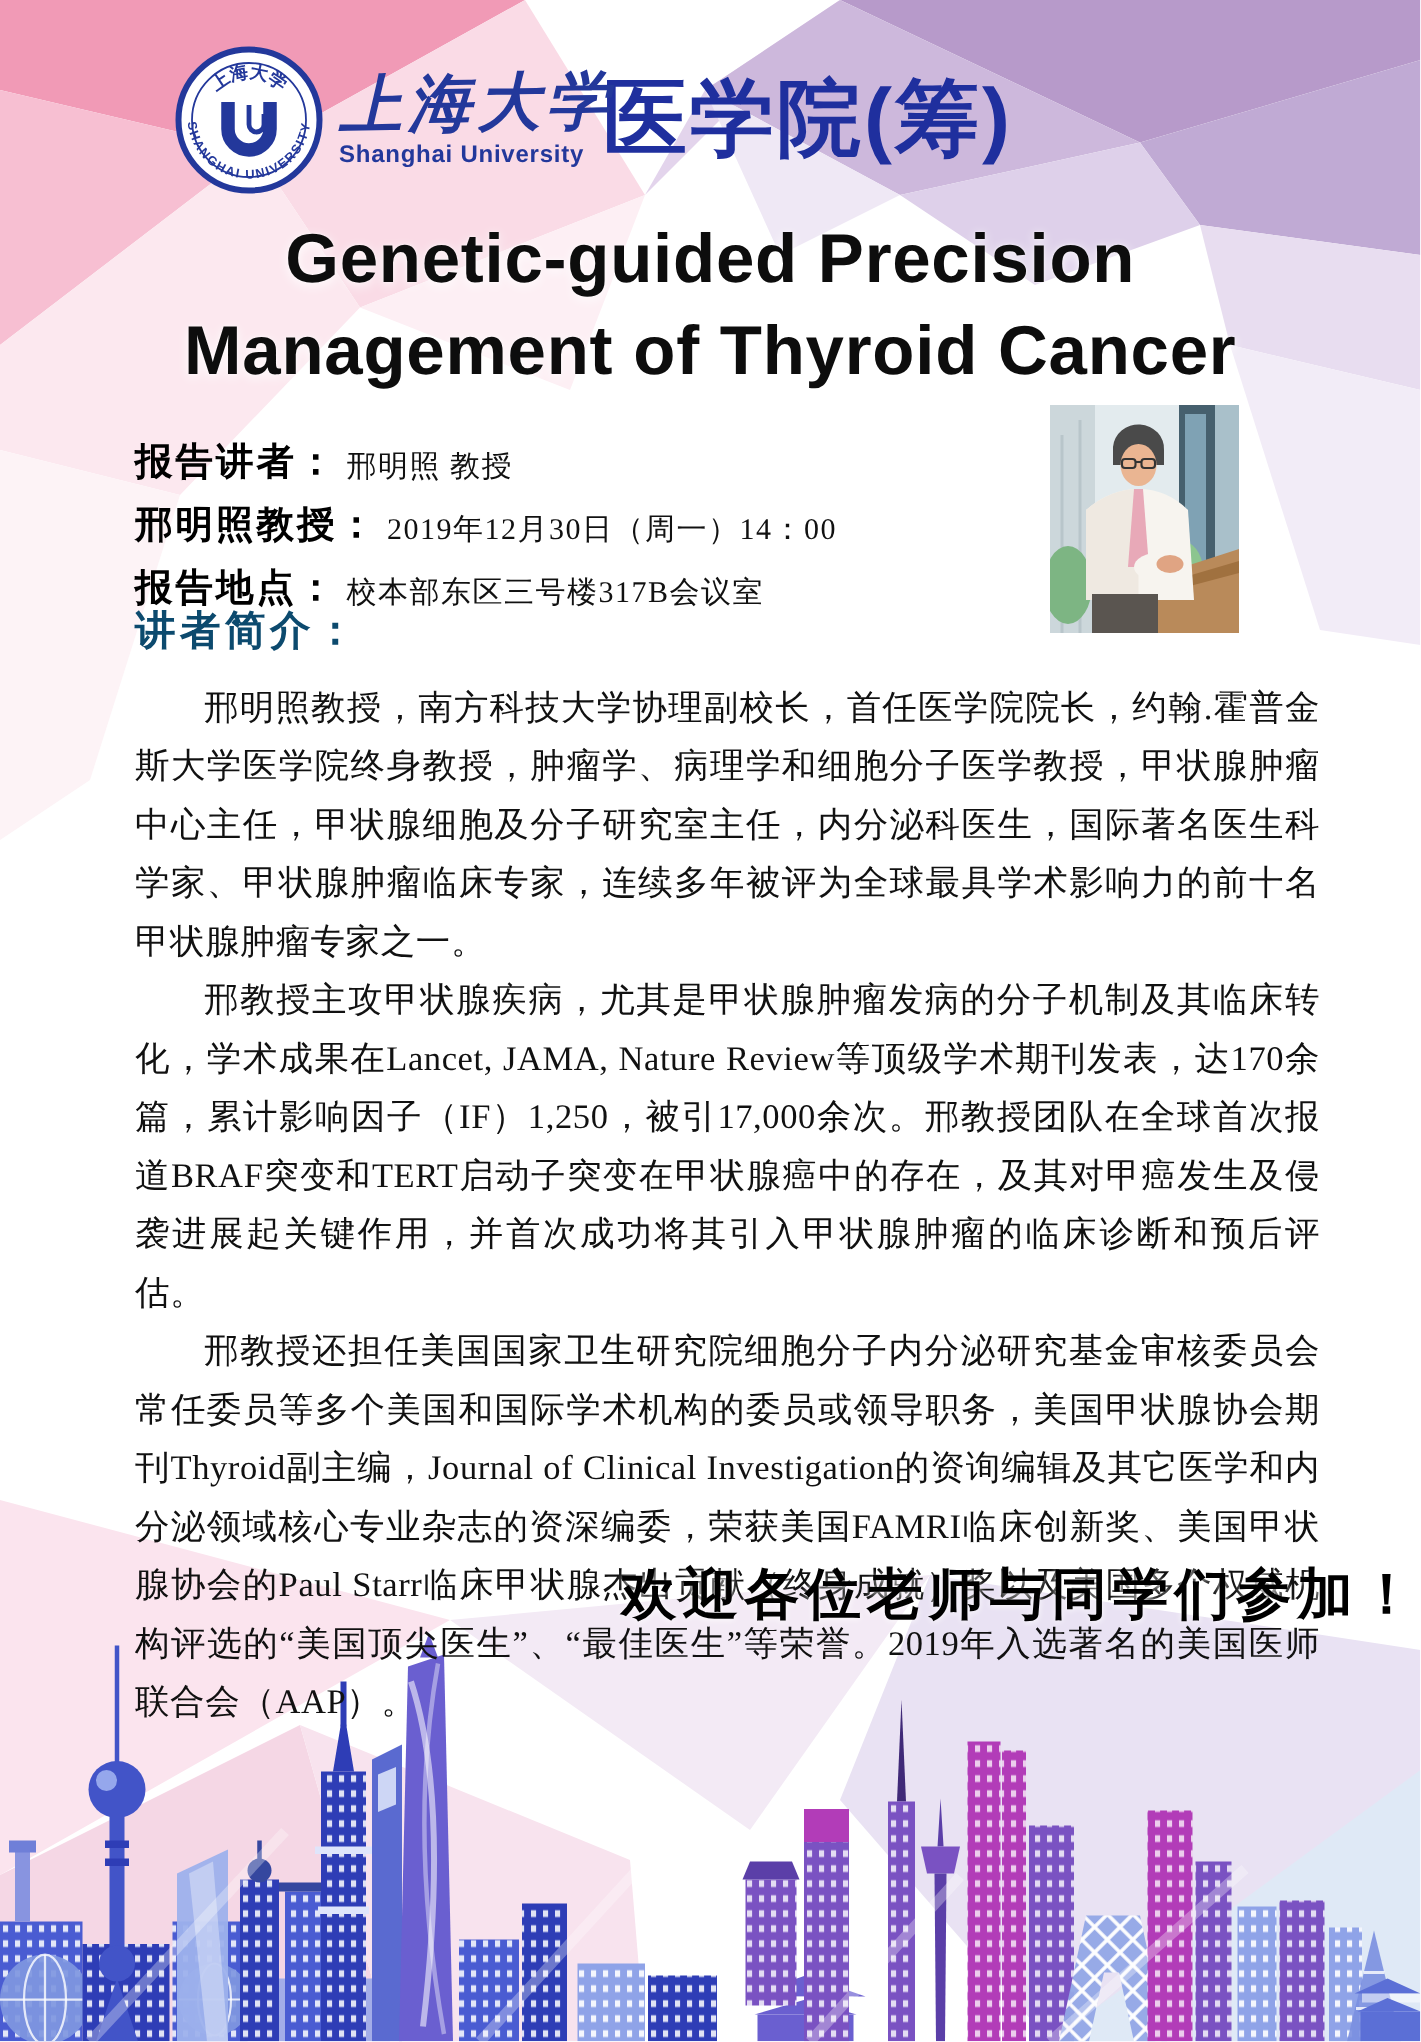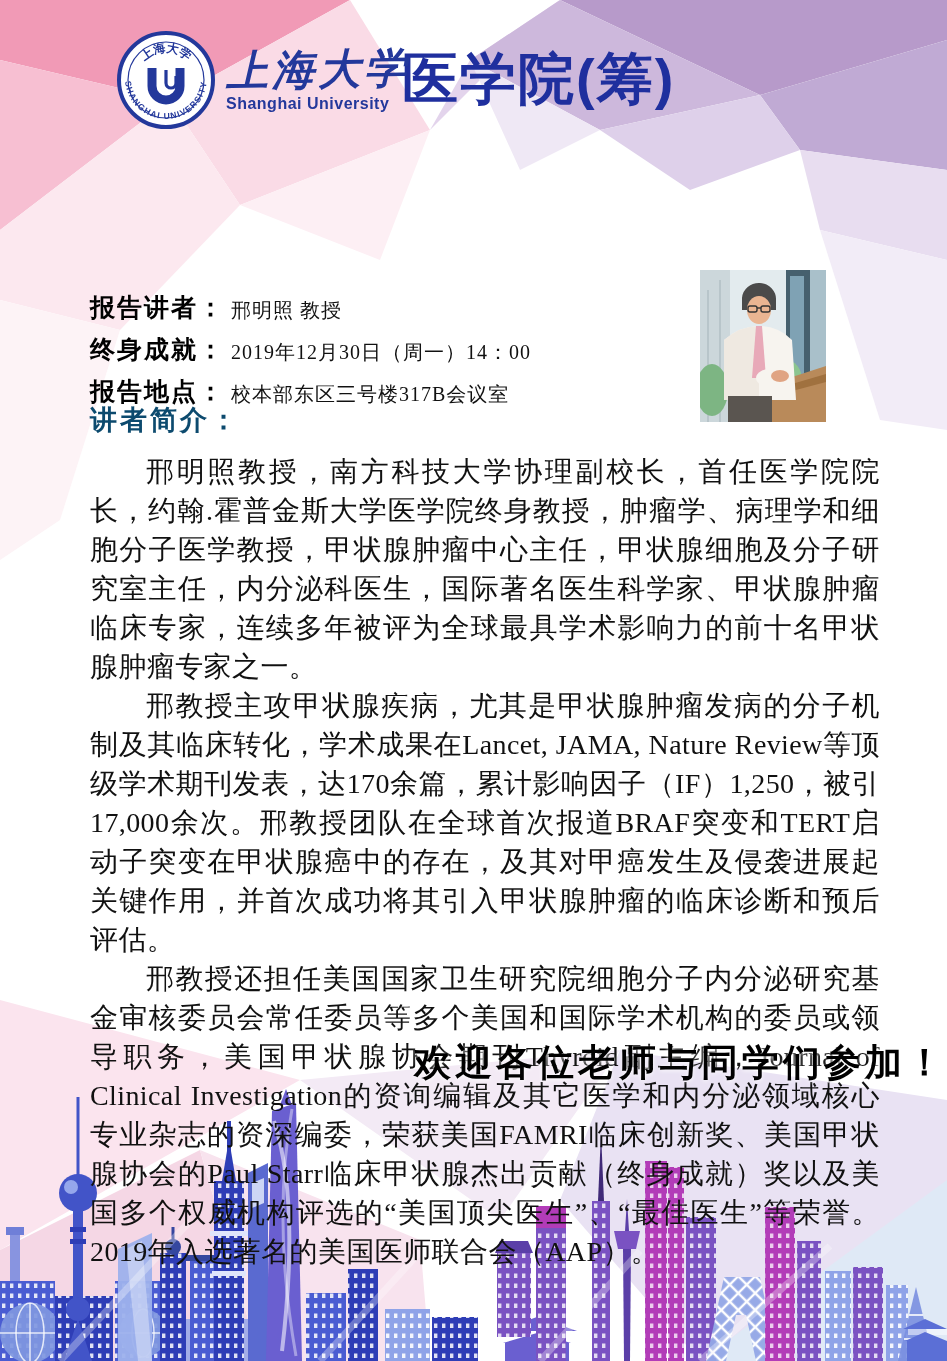--- a/index.html
+++ b/index.html
@@ -33,21 +33,21 @@
   .info-label{font-weight:bold;font-size:25px;letter-spacing:2px;color:#000;white-space:nowrap;}
   .info-value{font-size:20px;color:#111;margin-left:6px;letter-spacing:1px;white-space:nowrap;}
 
   
   .photo{position:absolute;left:700px;top:270px;width:126px;height:152px;overflow:hidden;}
 
   
   .bio-heading{position:absolute;left:90px;top:402px;font-weight:bold;font-size:27px;
                letter-spacing:3px;color:#0c4a6e;}
   .bio-body{position:absolute;left:90px;top:452px;width:790px;}
-  .bio-body p{margin:0;font-size:28px;line-height:39px;color:#111;
+  .bio-body p{margin:0;font-size:23px;line-height:39px;color:#111;
               text-align:justify;text-indent:2em;letter-spacing:.4px;}
 
   
   .welcome{position:absolute;left:0;top:1038px;width:947px;text-align:right;
            font-weight:bold;font-size:37px;letter-spacing:4px;color:#000;
            text-shadow:0 1px 4px rgba(255,255,255,.9);}
 </style>
 </head>
 <body>
 
@@ -245,28 +245,32 @@
         <path d="M36,38 v18 a14,14 0 0 0 28,0 v-18" fill="none" stroke="#23389b" stroke-width="9"></path>
         <path d="M50,40 v13 a5,5 0 0 0 10,0 v-7" fill="none" stroke="#23389b" stroke-width="3.2"></path>
       </svg>
       <div class="uni-names">
         <div class="uni-cn">上海大学</div>
         <div class="uni-en">Shanghai University</div>
       </div>
       <div class="school">医学院(筹)</div>
     </div>
 
+    <div class="title">
+      <div>Genetic-guided Precision</div>
+      <div>Management of Thyroid Cancer</div>
+    </div>
 
     <div class="info">
       <div class="info-row">
         <span class="info-label">报告讲者：</span>
         <span class="info-value">邢明照 教授</span>
       </div>
       <div class="info-row">
-        <span class="info-label">终身成就：</span>
+        <span class="info-label">邢明照教授：</span>
         <span class="info-value">2019年12月30日（周一）14：00</span>
       </div>
       <div class="info-row">
         <span class="info-label">报告地点：</span>
         <span class="info-value">校本部东区三号楼317B会议室</span>
       </div>
     </div>
 
     <div class="photo">
       <svg viewBox="0 0 126 152" width="126" height="152" aria-hidden="true">

